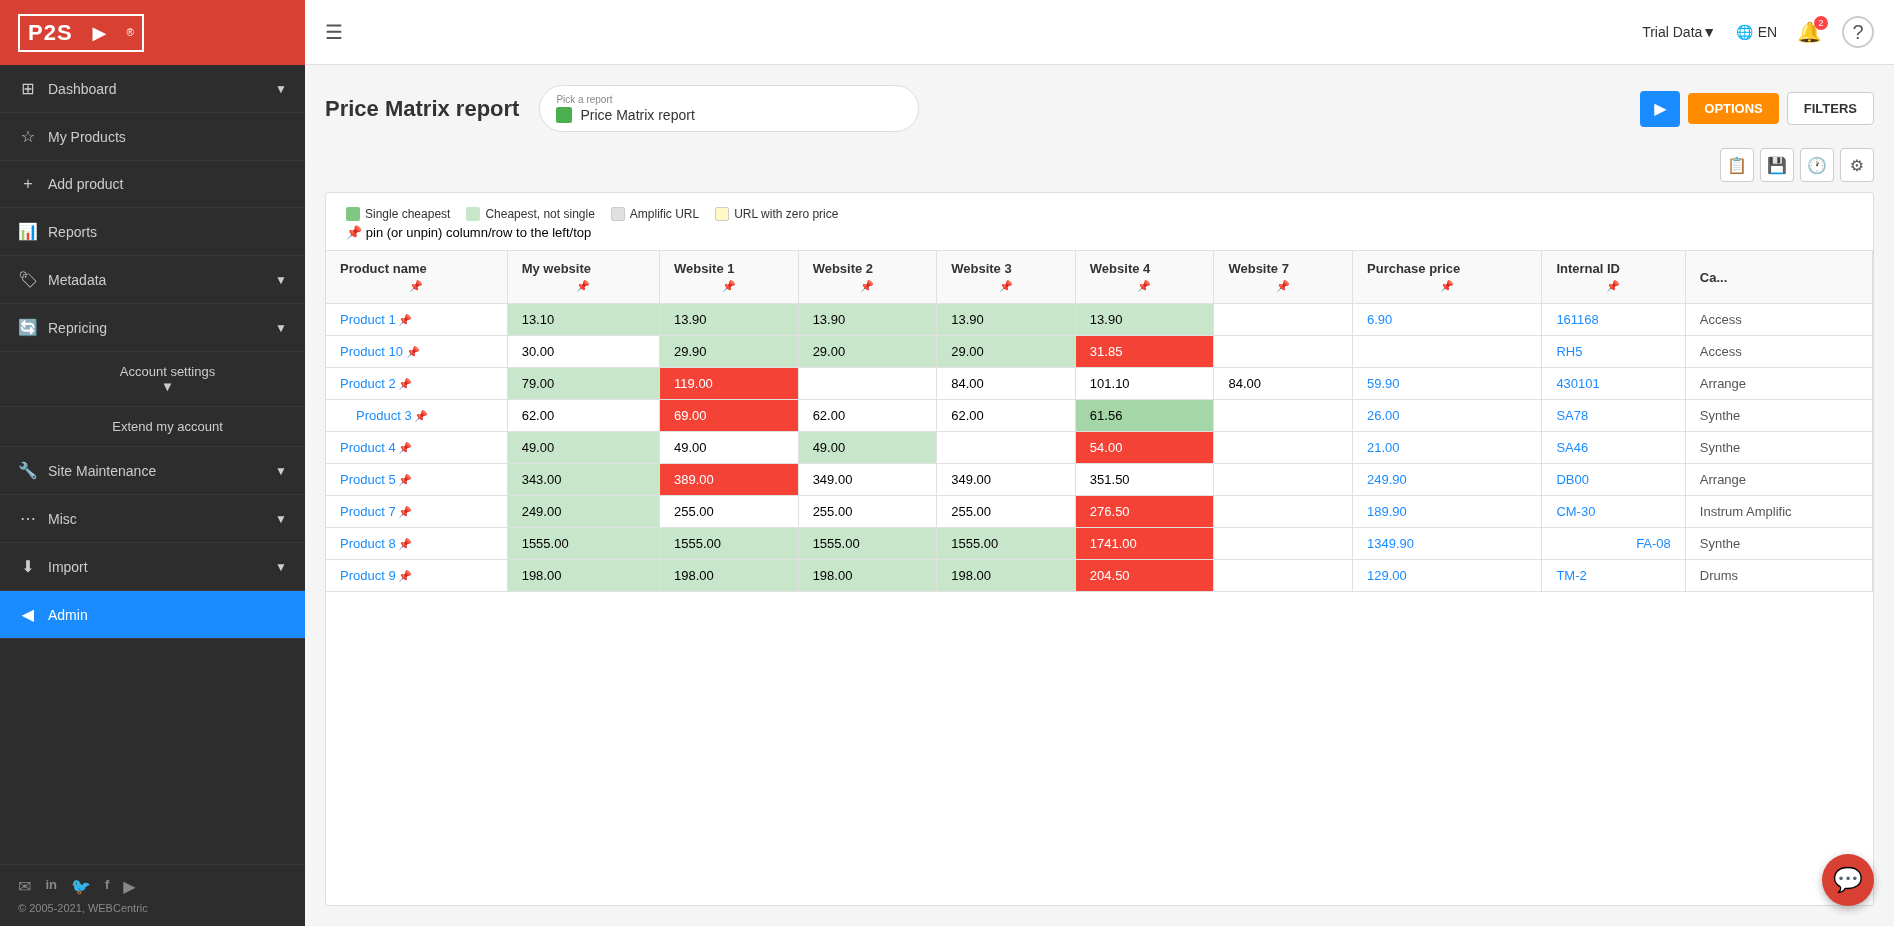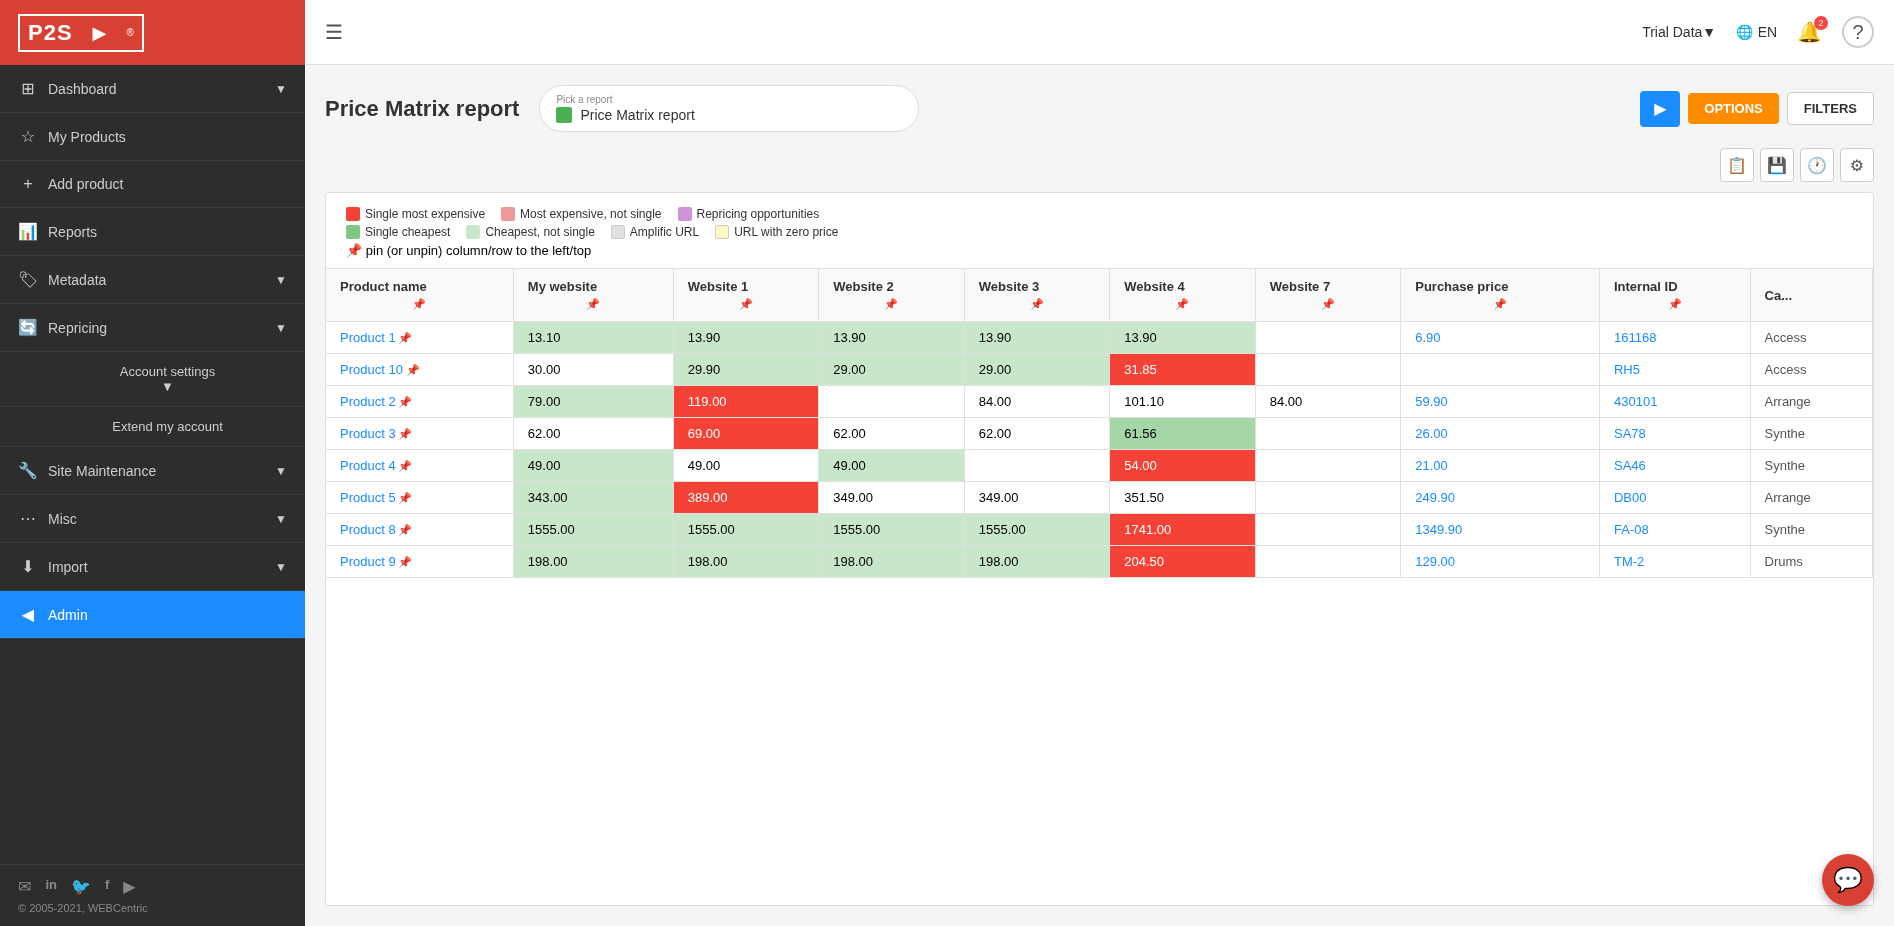--- a/index.html
+++ b/index.html
@@ -450,34 +450,20 @@
     <div class="toolbar-icons">
       <button class="toolbar-icon-btn" title="Export to Excel">📋</button>
       <button class="toolbar-icon-btn" title="Save">💾</button>
       <button class="toolbar-icon-btn" title="Schedule">🕐</button>
       <button class="toolbar-icon-btn" title="Settings">⚙</button>
     </div>
 
     <div class="report-panel">
 
       <div class="legend">
-        <div class="legend-row">
-          <div class="legend-item">
-            <span class="legend-color" style="background:#f44336;"></span>
-            <span>Single most expensive</span>
-          </div>
-          <div class="legend-item">
-            <span class="legend-color" style="background:#ef9a9a;"></span>
-            <span>Most expensive, not single</span>
-          </div>
-          <div class="legend-item">
-            <span class="legend-color" style="background:#ce93d8;"></span>
-            <span>Repricing opportunities</span>
-          </div>
-        </div>
         <div class="legend-row">
           <div class="legend-item">
             <span class="legend-color" style="background:#81c784;"></span>
             <span>Single cheapest</span>
           </div>
           <div class="legend-item">
             <span class="legend-color" style="background:#c8e6c9;"></span>
             <span>Cheapest, not single</span>
           </div>
           <div class="legend-item">
@@ -568,21 +554,21 @@
                 <td class="red-main">119.00</td>
                 <td></td>
                 <td>84.00</td>
                 <td>101.10</td>
                 <td>84.00</td>
                 <td style="color: rgb(26, 140, 255);">59.90</td>
                 <td style="color: rgb(26, 140, 255);">430101</td>
                 <td style="color: rgb(85, 85, 85);">Arrange</td>
               </tr>
               <tr>
-                <td><span style="color: rgb(26, 140, 255); cursor: pointer;">Product 3</span><span style="font-size: 11px; color: rgb(85, 85, 85);"> 📌</span></td>
+                <td><span style="color: rgb(26, 140, 255); cursor: pointer; margin-left: 16px;">Product 3</span><span style="font-size: 11px; color: rgb(85, 85, 85);"> 📌</span></td>
                 <td>62.00</td>
                 <td class="red-main">69.00</td>
                 <td>62.00</td>
                 <td>62.00</td>
                 <td class="green-mid">61.56</td>
                 <td></td>
                 <td style="color: rgb(26, 140, 255);">26.00</td>
                 <td style="color: rgb(26, 140, 255);">SA78</td>
                 <td style="color: rgb(85, 85, 85);">Synthe</td>
               </tr>
@@ -604,29 +590,41 @@
                 <td class="red-main">389.00</td>
                 <td>349.00</td>
                 <td>349.00</td>
                 <td>351.50</td>
                 <td></td>
                 <td style="color: rgb(26, 140, 255);">249.90</td>
                 <td style="color: rgb(26, 140, 255);">DB00</td>
                 <td style="color: rgb(85, 85, 85);">Arrange</td>
               </tr>
               <tr>
+                <td><span style="color: rgb(26, 140, 255); cursor: pointer;">Product 7</span><span style="font-size: 11px; color: rgb(85, 85, 85);"> 📌</span></td>
+                <td class="green-light">249.00</td>
+                <td>255.00</td>
+                <td>255.00</td>
+                <td>255.00</td>
+                <td class="red-main">276.50</td>
+                <td></td>
+                <td style="color: rgb(26, 140, 255);">189.90</td>
+                <td style="color: rgb(26, 140, 255);">CM-30</td>
+                <td style="color: rgb(85, 85, 85);">Instrum Amplific</td>
+              </tr>
+              <tr>
                 <td><span style="color: rgb(26, 140, 255); cursor: pointer;">Product 8</span><span style="font-size: 11px; color: rgb(85, 85, 85);"> 📌</span></td>
                 <td class="green-light">1555.00</td>
                 <td class="green-light">1555.00</td>
                 <td class="green-light">1555.00</td>
                 <td class="green-light">1555.00</td>
                 <td class="red-main">1741.00</td>
                 <td></td>
                 <td style="color: rgb(26, 140, 255);">1349.90</td>
-                <td style="color: rgb(26, 140, 255);">FA-08</td>
+                <td style="color: rgb(26, 140, 255); text-align: right;">FA-08</td>
                 <td style="color: rgb(85, 85, 85);">Synthe</td>
               </tr>
               <tr>
                 <td><span style="color: rgb(26, 140, 255); cursor: pointer;">Product 9</span><span style="font-size: 11px; color: rgb(85, 85, 85);"> 📌</span></td>
                 <td class="green-light">198.00</td>
                 <td class="green-light">198.00</td>
                 <td class="green-light">198.00</td>
                 <td class="green-light">198.00</td>
                 <td class="red-main">204.50</td>
                 <td></td>

